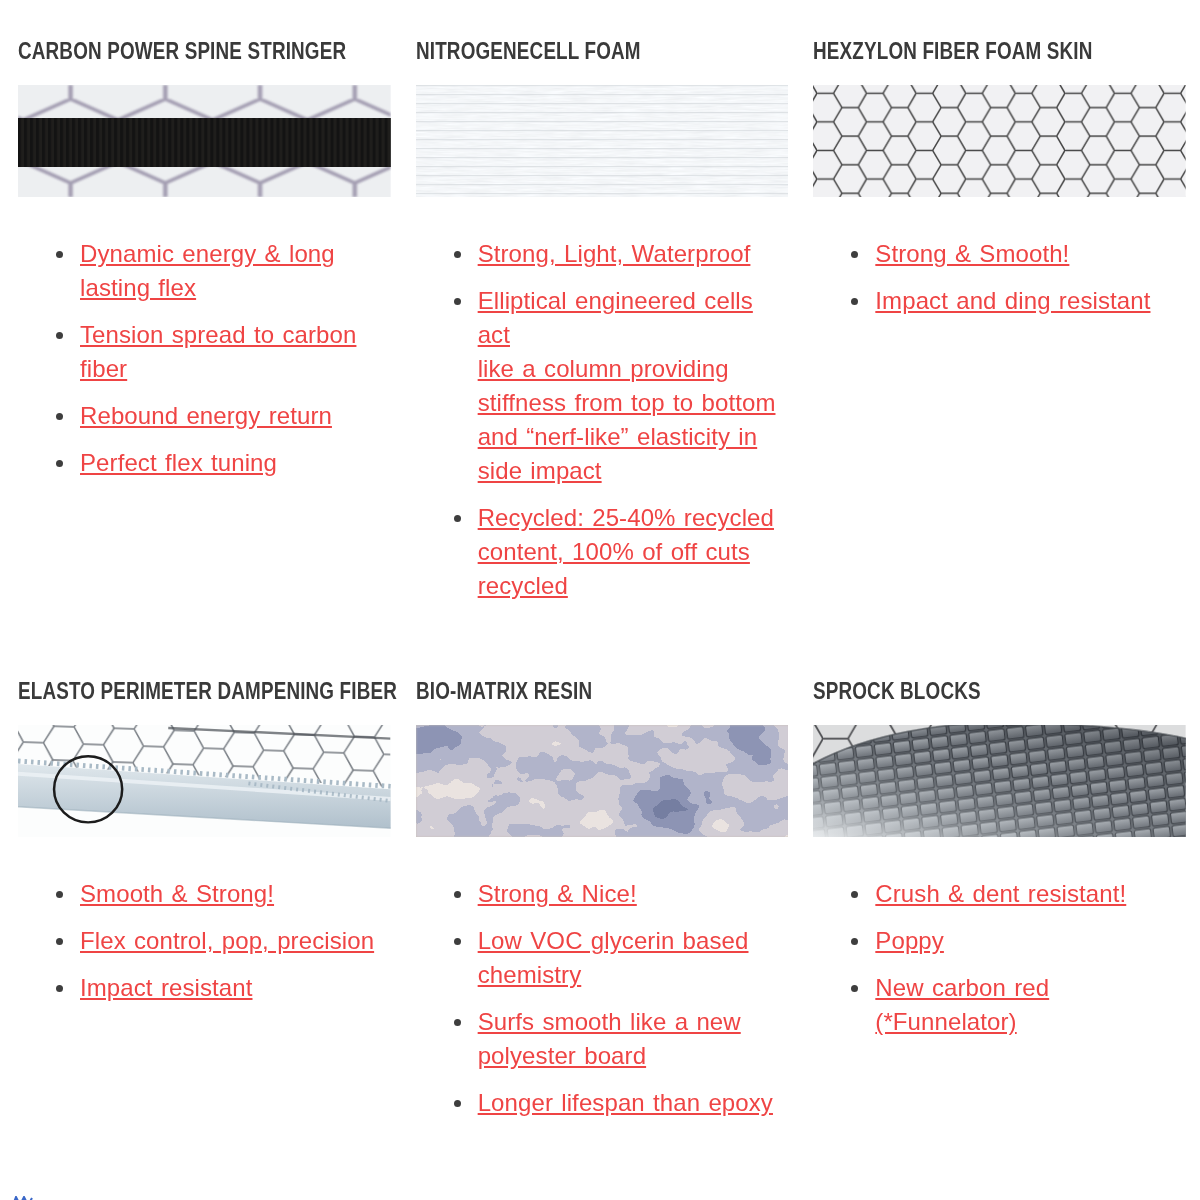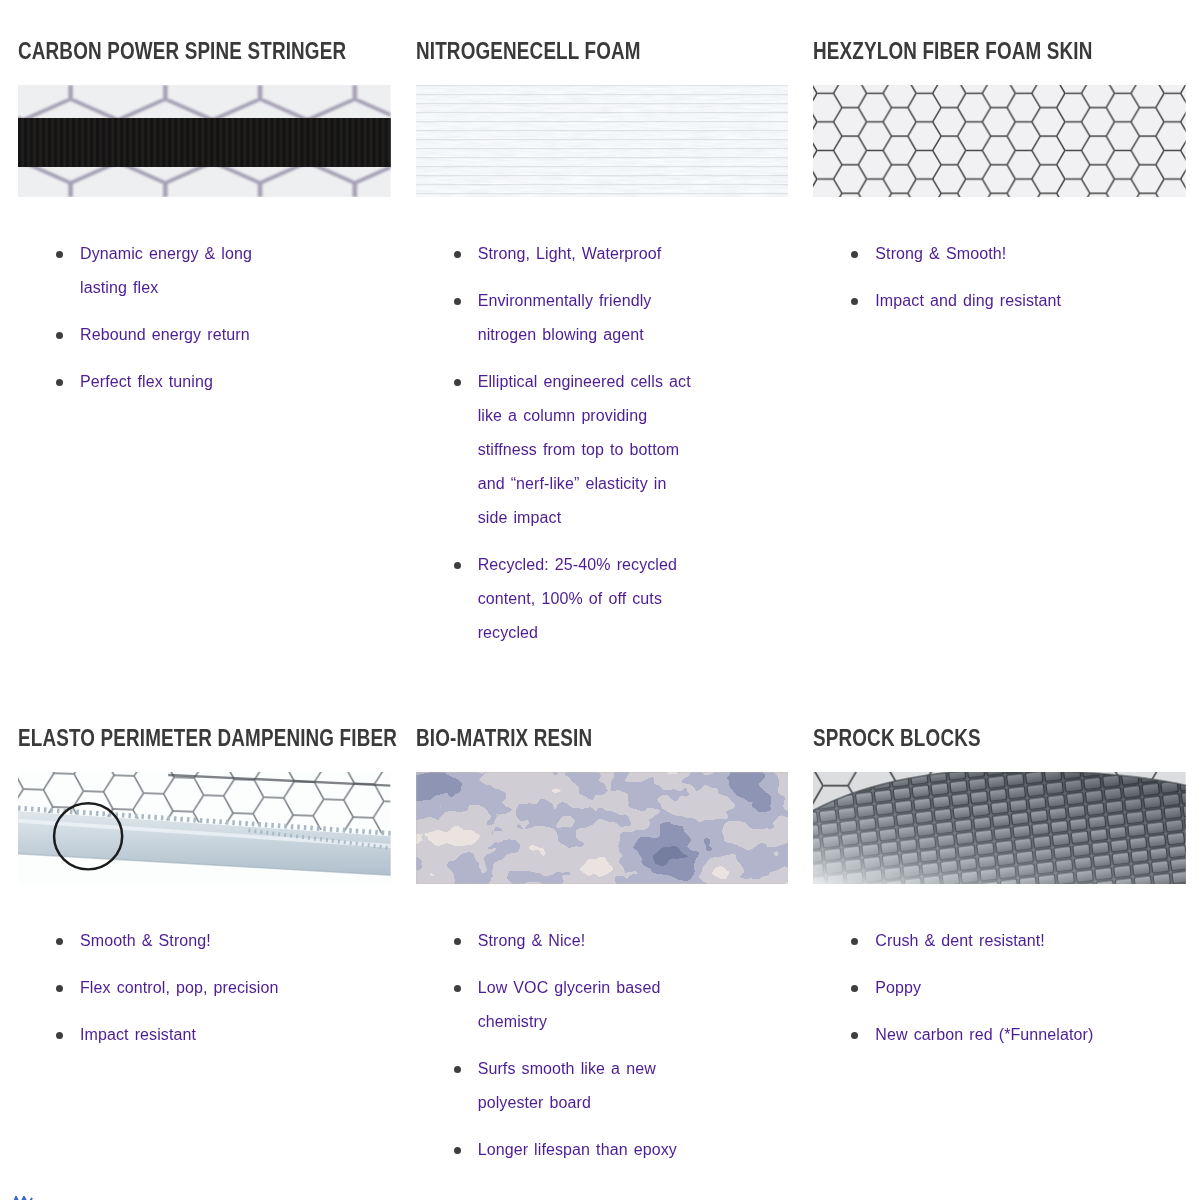--- a/index.html
+++ b/index.html
@@ -6,22 +6,22 @@
   body{width:1200px;height:1200px;overflow:hidden;position:relative;
        font-family:"Liberation Sans","DejaVu Sans",sans-serif;}
   .grid{display:grid;grid-template-columns:repeat(3,1fr);column-gap:25px;row-gap:62px;
         padding:38px 14px 0 18px;}
   section{min-width:0;}
   h2{margin:0 0 21px 0;font-size:23px;line-height:26px;font-weight:700;color:#3a3a3a;
      white-space:nowrap;transform:scaleX(0.82);transform-origin:0 50%;letter-spacing:0.2px;}
   .tex{width:100%;height:112px;margin:0 0 40px 0;}
   .tex svg{width:100%;height:100%;display:block;}
   ul{list-style:none;margin:0;padding:0;}
-  li{position:relative;padding-left:62px;margin:0 0 13px 0;color:#4c1d95;
-     font-size:16px;line-height:34px;white-space:pre-line;word-spacing:1.5px;letter-spacing:0.1px;}
+  li{position:relative;padding-left:62px;margin:0 0 13px 0;color:#ef4444;
+     font-size:24px;line-height:34px;white-space:pre-line;word-spacing:1.5px;letter-spacing:0.1px;text-decoration:underline;}
   li::before{content:"";position:absolute;left:38px;top:13.5px;width:7px;height:7px;
      border-radius:50%;background:#3e3e3e;}
   .corner-mark{position:absolute;left:12px;bottom:0;width:22px;height:9px;overflow:hidden;}
 </style>
 </head>
 <body>
 
 <svg width="0" height="0" style="position:absolute" aria-hidden="true">
   <defs>
 
@@ -112,38 +112,37 @@
       <svg viewBox="0 0 372 112" preserveAspectRatio="none">
         <rect width="372" height="112" fill="#edeff1"></rect>
         <rect width="372" height="112" fill="url(#hexP)" filter="url(#blur1)" opacity="0.8"></rect>
         <rect x="0" y="33" width="372" height="49" fill="#161616"></rect>
         <rect x="0" y="33" width="372" height="49" fill="url(#ribs)" opacity="0.85"></rect>
       </svg>
     </div>
     <ul>
       <li>Dynamic energy &amp; long
 lasting flex</li>
+      <li>Tension spread to carbon fiber</li>
       <li>Rebound energy return</li>
       <li>Perfect flex tuning</li>
     </ul>
   </section>
 
   <section>
     <h2>NITROGENECELL FOAM</h2>
     <div class="tex">
       <svg viewBox="0 0 372 112" preserveAspectRatio="none">
         <rect width="372" height="112" fill="#e9ebed"></rect>
         <rect width="372" height="112" filter="url(#foamF)"></rect>
         <rect width="372" height="112" fill="url(#foamLines)" opacity="0.55"></rect>
       </svg>
     </div>
     <ul>
       <li>Strong, Light, Waterproof</li>
-      <li>Environmentally friendly
-nitrogen blowing agent</li>
       <li>Elliptical engineered cells act
 like a column providing
 stiffness from top to bottom
 and “nerf-like” elasticity in
 side impact</li>
       <li>Recycled: 25-40% recycled
 content, 100% of off cuts
 recycled</li>
     </ul>
   </section>

